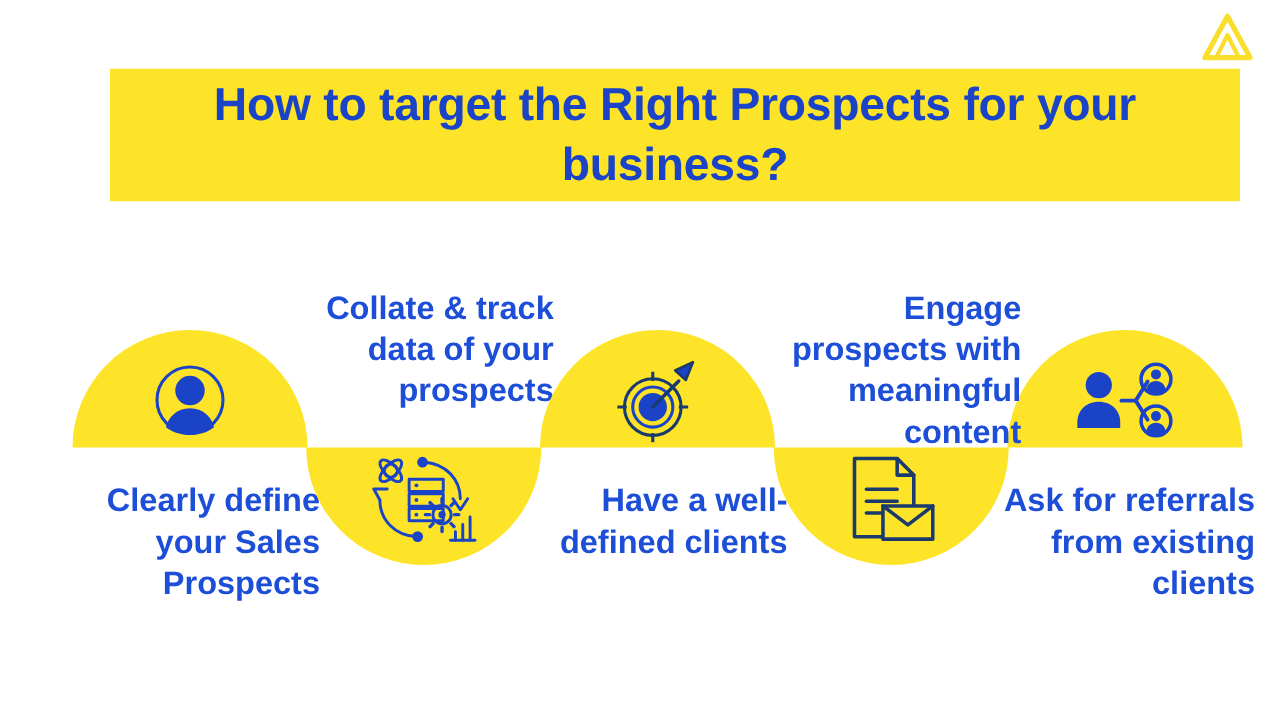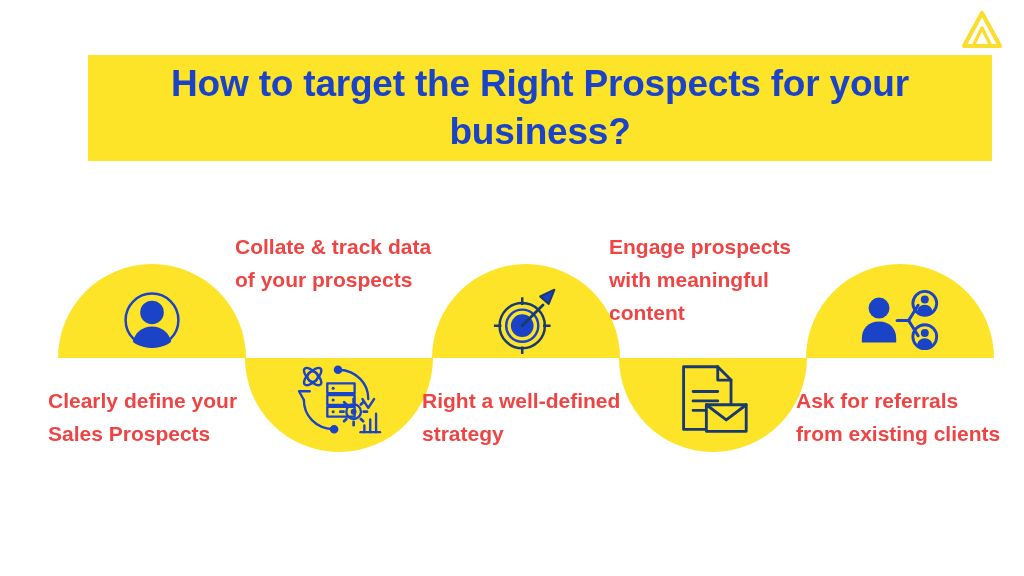--- a/index.html
+++ b/index.html
@@ -94,25 +94,25 @@
     justify-content: center;
   }
   .icon-slot.up   { top: 52px;  height: 76px; }
   .icon-slot.down { top: 130px; height: 80px; }
 
   
   .caption {
     position: absolute;
     left: -10px;
     width: 208px;
-    color: #ef4444;
-    font-size: 21px;
+    color: #1d4ed8;
+    font-size: 26px;
     font-weight: bold;
     line-height: 33px;
-    text-align: left;
+    text-align: right;
   }
   .caption.below { top: 154px; }
   .caption.above { top: 0px; }
 
   svg { display: block; }
 </style>
 </head>
 <body>
 
 <div id="brand-logo">
@@ -196,21 +196,21 @@
             <circle cx="36" cy="42" r="24"></circle>
             <path d="M36 12v8M36 64v8M6 42h8M58 42h8"></path>
           </g>
           <circle cx="36" cy="42" r="17" fill="none" stroke="#1a43c8" stroke-width="2.6"></circle>
           <circle cx="36" cy="42" r="12" fill="#1a43c8"></circle>
           <path d="M36 42 L58 20" stroke="#1a3a6e" stroke-width="3" fill="none" stroke-linecap="round"></path>
           <path d="M55 11 L70 4 L64 19 Z" fill="#1a43c8" stroke="#1a3a6e" stroke-width="2.2" stroke-linejoin="round"></path>
         </g>
       </svg>
     </div>
-    <div class="caption below">Right a well-defined strategy</div>
+    <div class="caption below">Have a well-defined clients</div>
   </div>
 
   <div class="step step-s4">
     <div class="half up"></div>
     <div class="icon-slot up">
       <svg viewBox="0 0 86 66" width="82" height="63" aria-hidden="true">
         <g>
 
           <circle cx="21" cy="20" r="11" fill="#1a43c8"></circle>
           <path d="M21 34c-11 0-18 7.5-18 17.5V56h36v-4.5C39 41.5 32 34 21 34z" fill="#1a43c8"></path>

